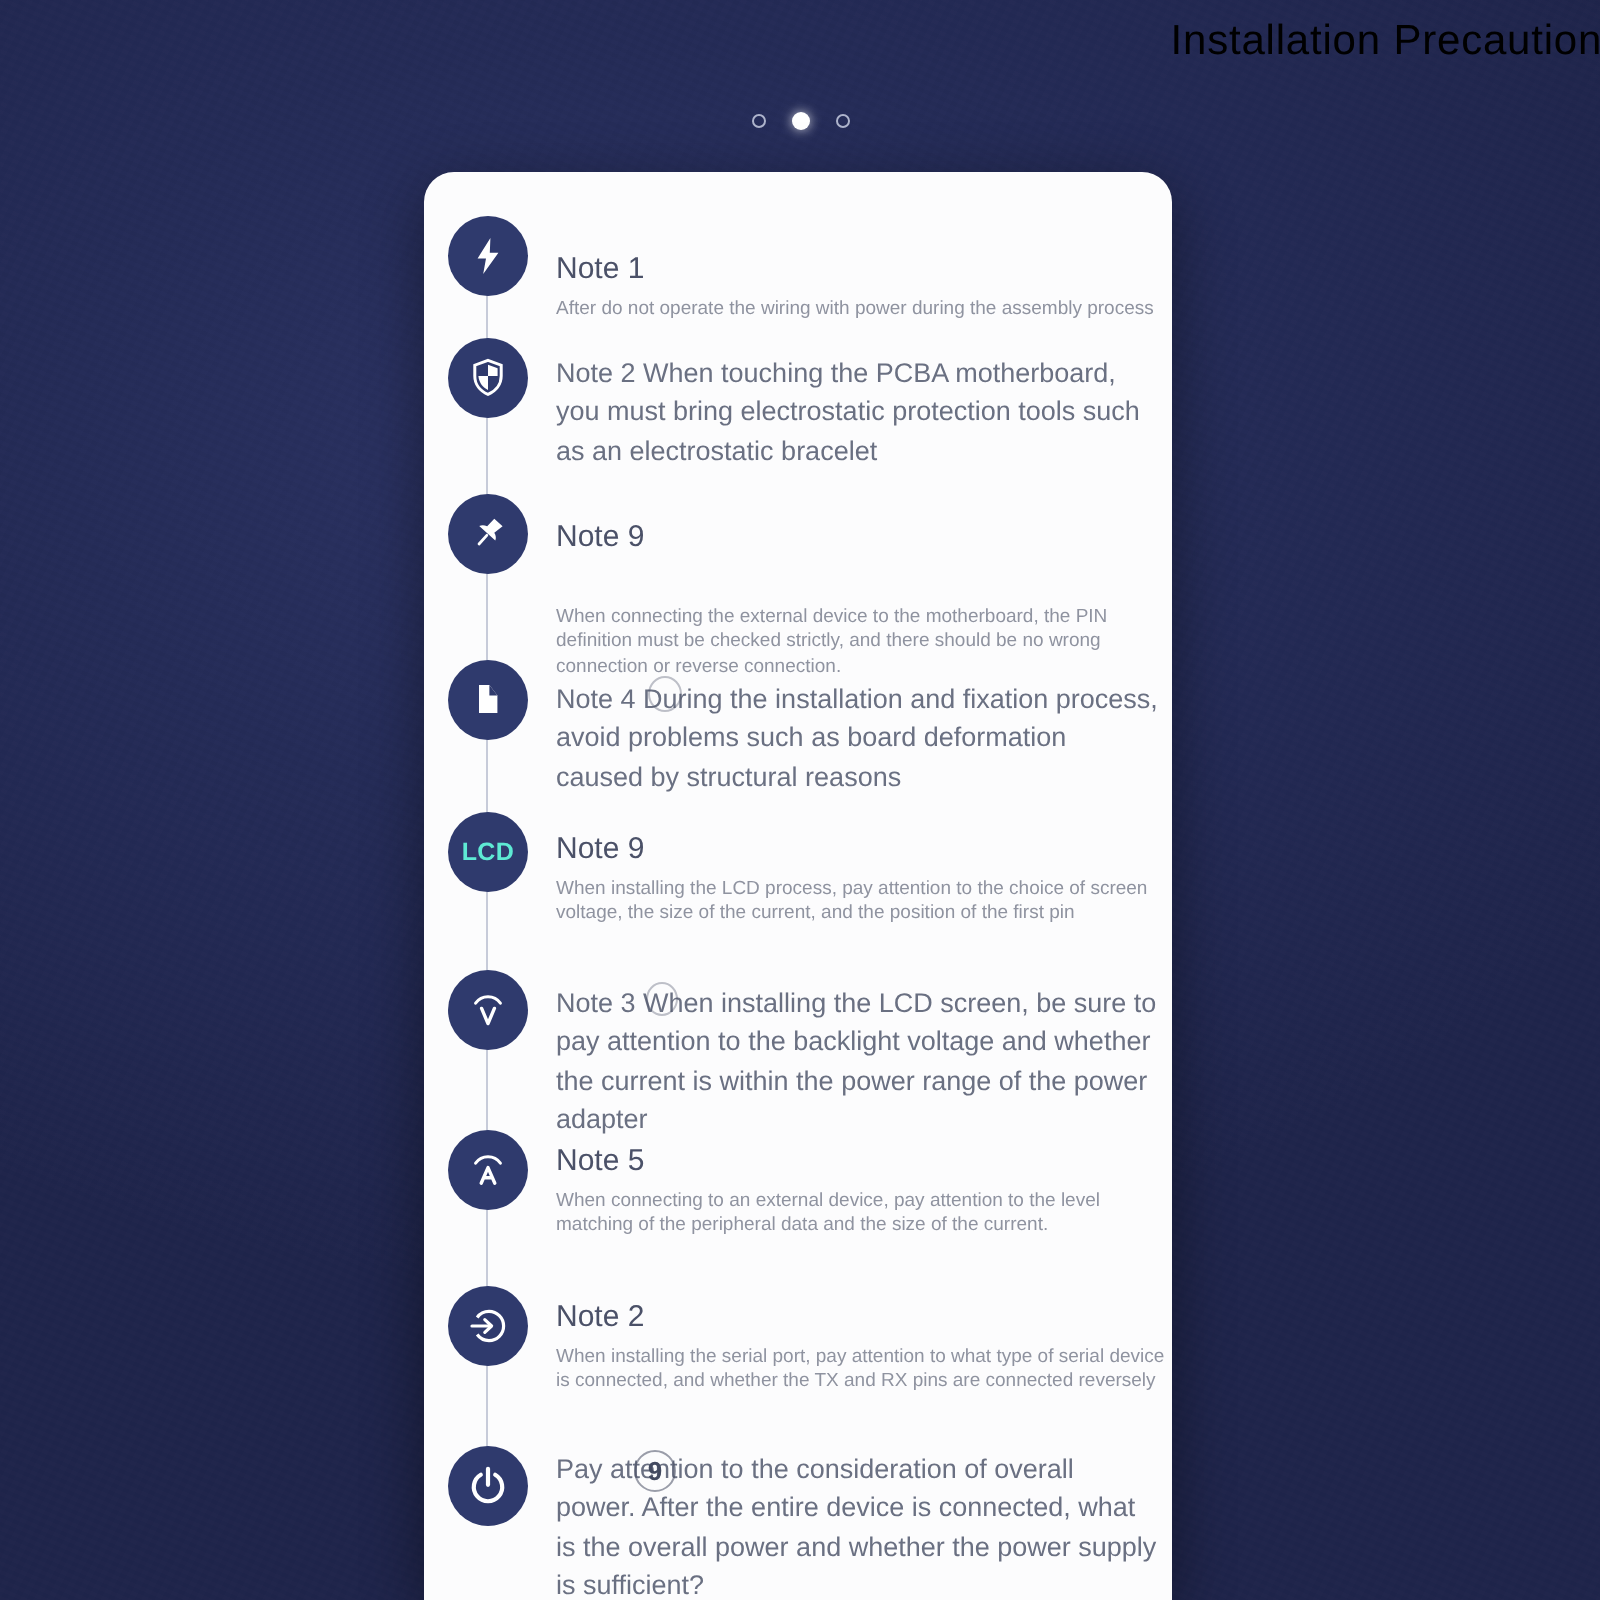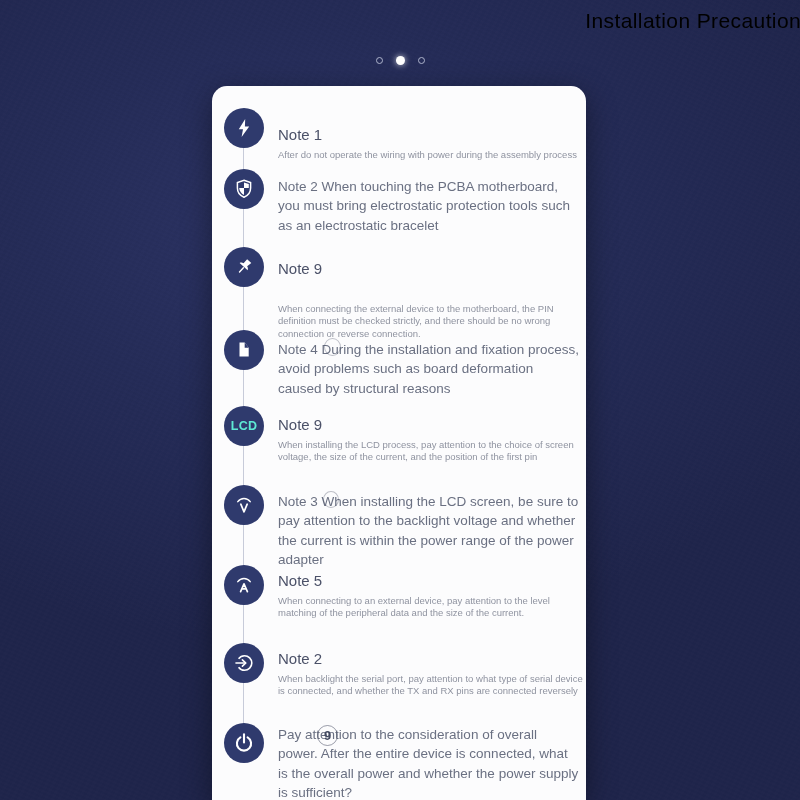--- a/index.html
+++ b/index.html
@@ -175,21 +175,21 @@
 
   <div class="note" style="top:557px">
     <div class="icon-circle">
       <svg viewBox="0 0 24 24" fill="none" stroke="#fff" stroke-width="1.6">
         <circle cx="12.5" cy="12" r="7.3" pathLength="100" stroke-dasharray="80 20" stroke-dashoffset="-60"></circle>
         <path d="M4 12 h9.3" stroke-linecap="round"></path>
         <path d="M10.4 8.8 L13.8 12 L10.4 15.2" stroke-linejoin="round" stroke-linecap="round"></path>
       </svg>
     </div>
     <div class="note-title" style="top:7px">Note 2</div>
-    <div class="note-desc" style="top:30px">When backlight the serial port, pay attention to what type of serial device is connected, and whether the TX and RX pins are connected reversely</div>
+    <div class="note-desc" style="top:30px">When installing the serial port, pay attention to what type of serial device is connected, and whether the TX and RX pins are connected reversely</div>
   </div>
 
   <div class="note" style="top:637px">
     <div class="icon-circle">
       <svg viewBox="0 0 24 24" fill="none" stroke="#fff" stroke-width="2.1" stroke-linecap="round">
         <path d="M8.4 6.4 A7.1 7.1 0 1 0 15.6 6.4"></path>
         <path d="M12 3.4 V11.4"></path>
       </svg>
     </div>
     <div class="note-para" style="top:2px">Pay attention to the consideration of overall power. After the entire device is connected, what is the overall power and whether the power supply is sufficient?</div>

